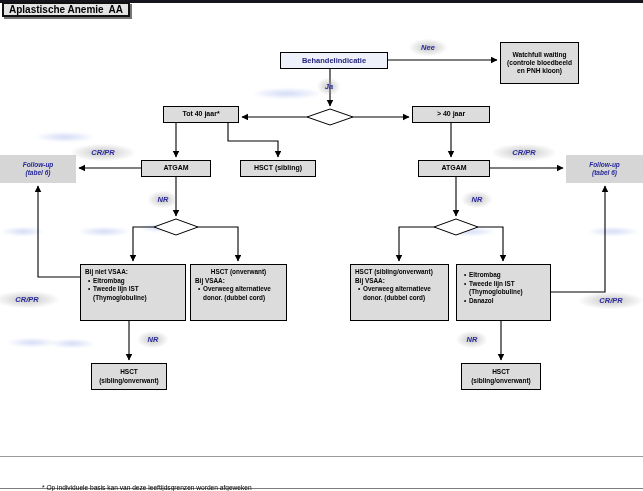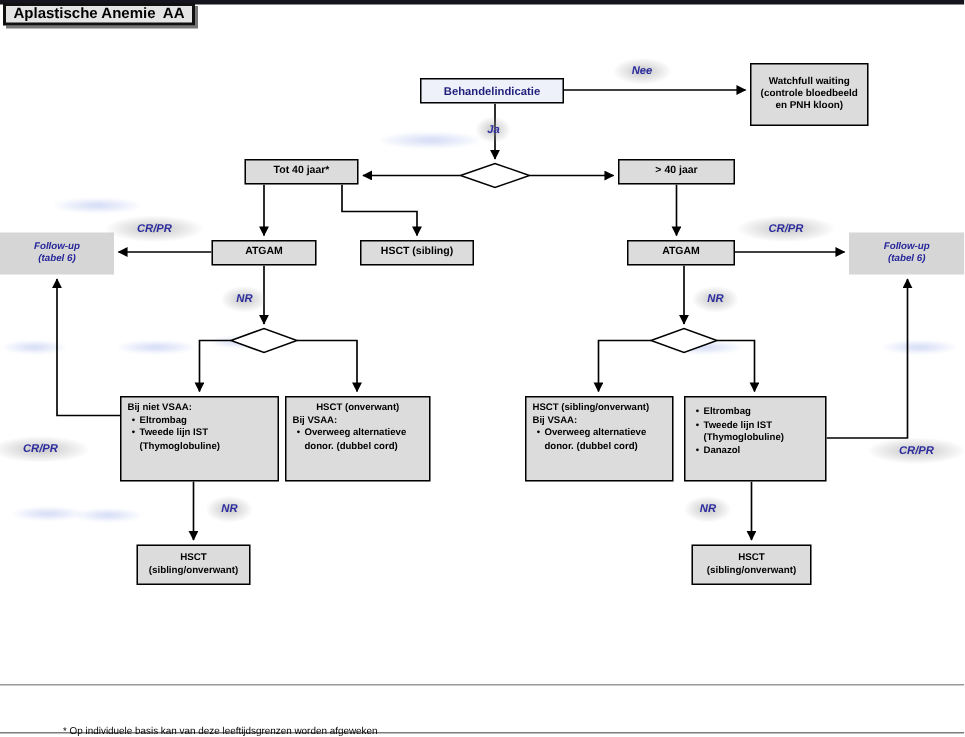--- a/index.html
+++ b/index.html
@@ -101,21 +101,21 @@
       <path d="M501 321 L501 360" marker-end="url(#ah)"></path>
       <path d="M551 292 L605 292 L605 186" marker-end="url(#ah)"></path>
     </g>
     <g stroke="#000" stroke-width="1" fill="#fff">
       <polygon points="307,117 330,109 353,117 330,125"></polygon>
       <polygon points="154,227 176,219 198,227 176,235"></polygon>
       <polygon points="434,227 456,219 478,227 456,235"></polygon>
     </g>
   </svg>
 
-  <div class="node indication" style="left:280px;top:52px;width:96px;height:17px;text-align:center;">
+  <div class="node indication" style="left:280px;top:52px;width:108px;height:17px;text-align:center;">
     <span>Behandelindicatie</span>
   </div>
 
   <div class="node" style="left:500px;top:42px;width:79px;height:42px;font-size:6.6px;">
     <span>Watchfull waiting (controle bloedbeeld en PNH kloon)</span>
   </div>
 
   <div class="node" style="left:163px;top:106px;width:76px;height:17px;">
     <span>Tot 40 jaar*</span>
   </div>

